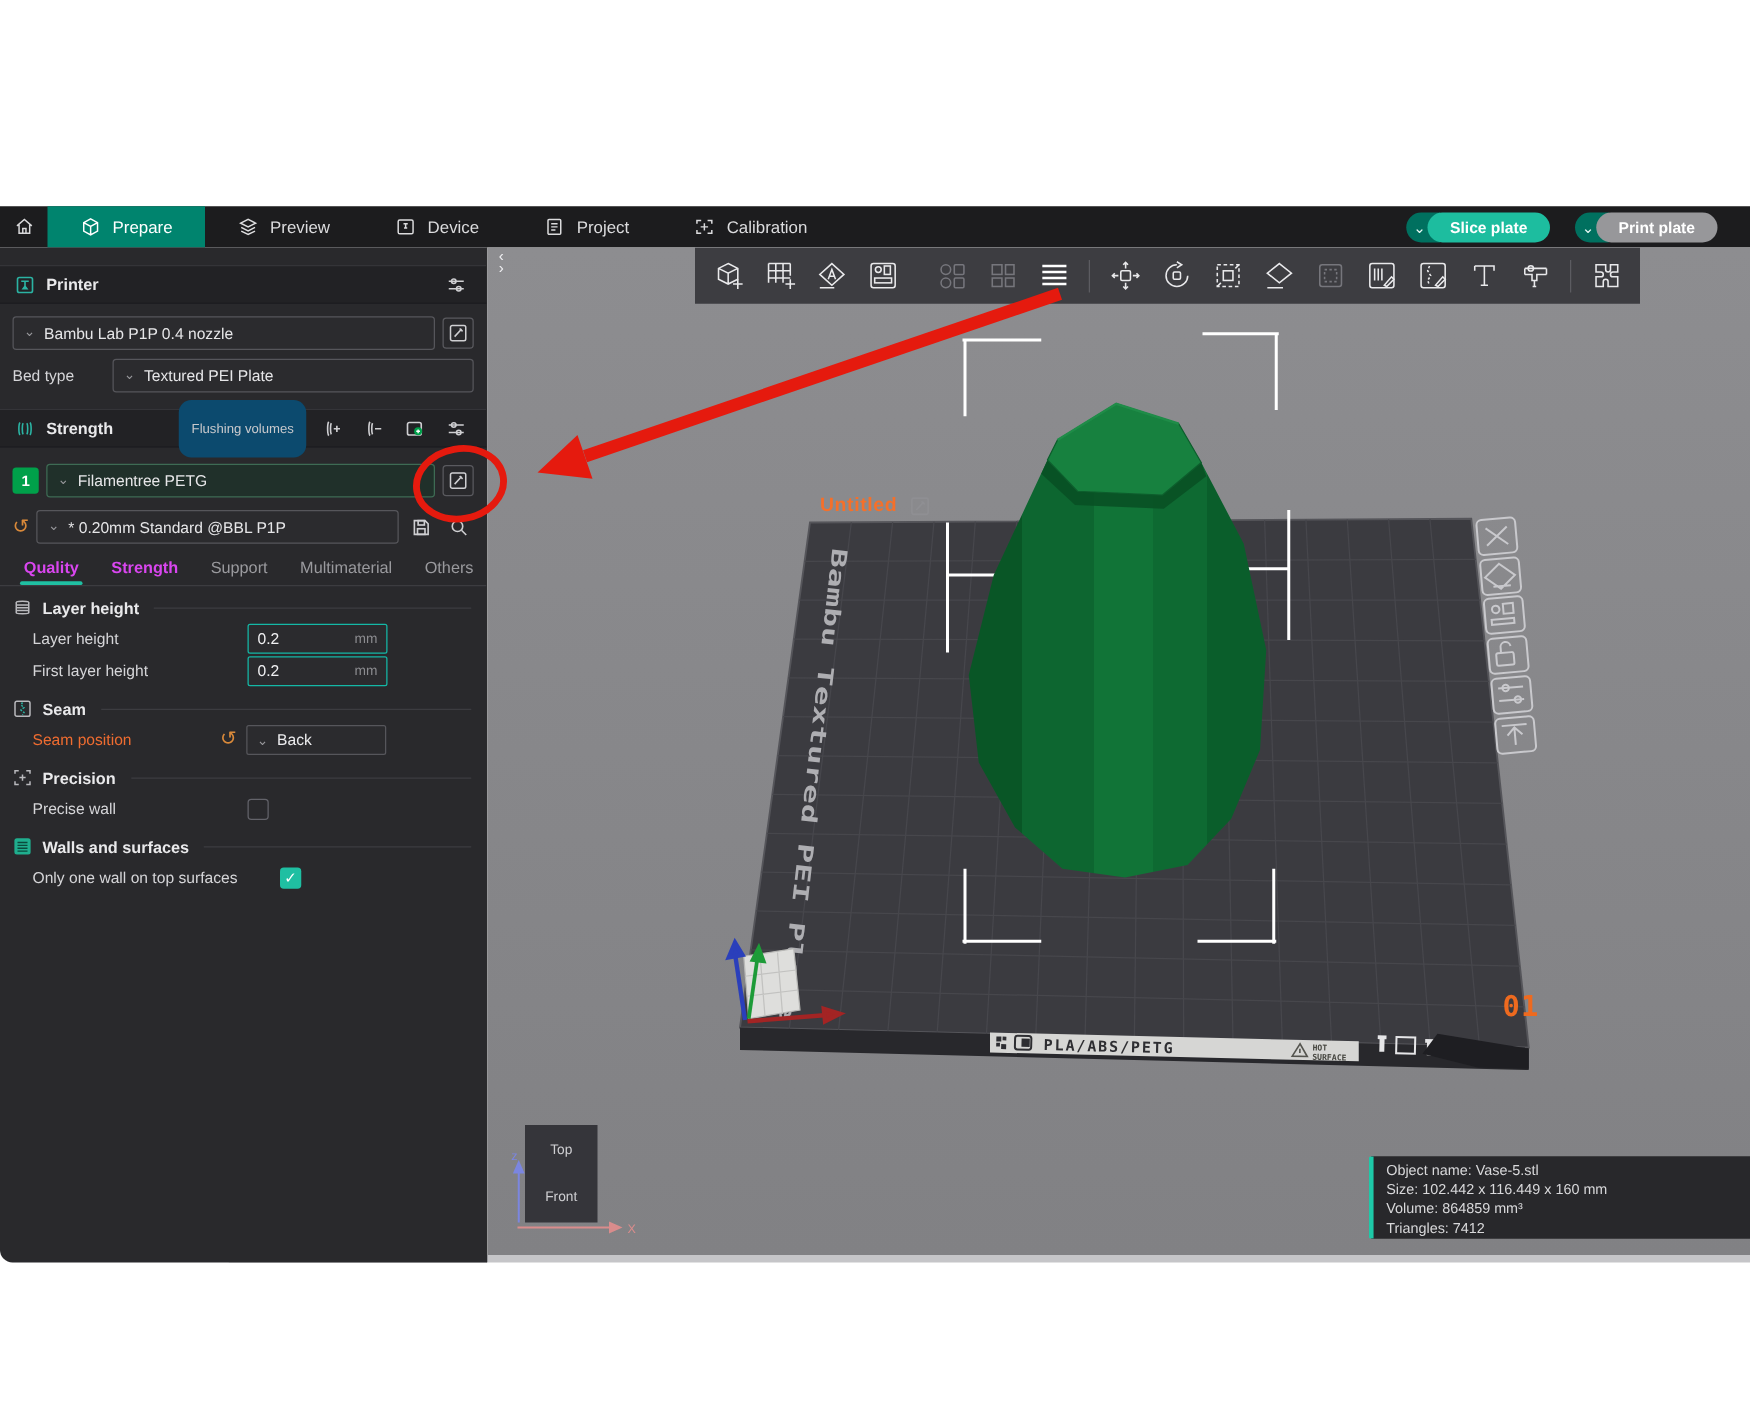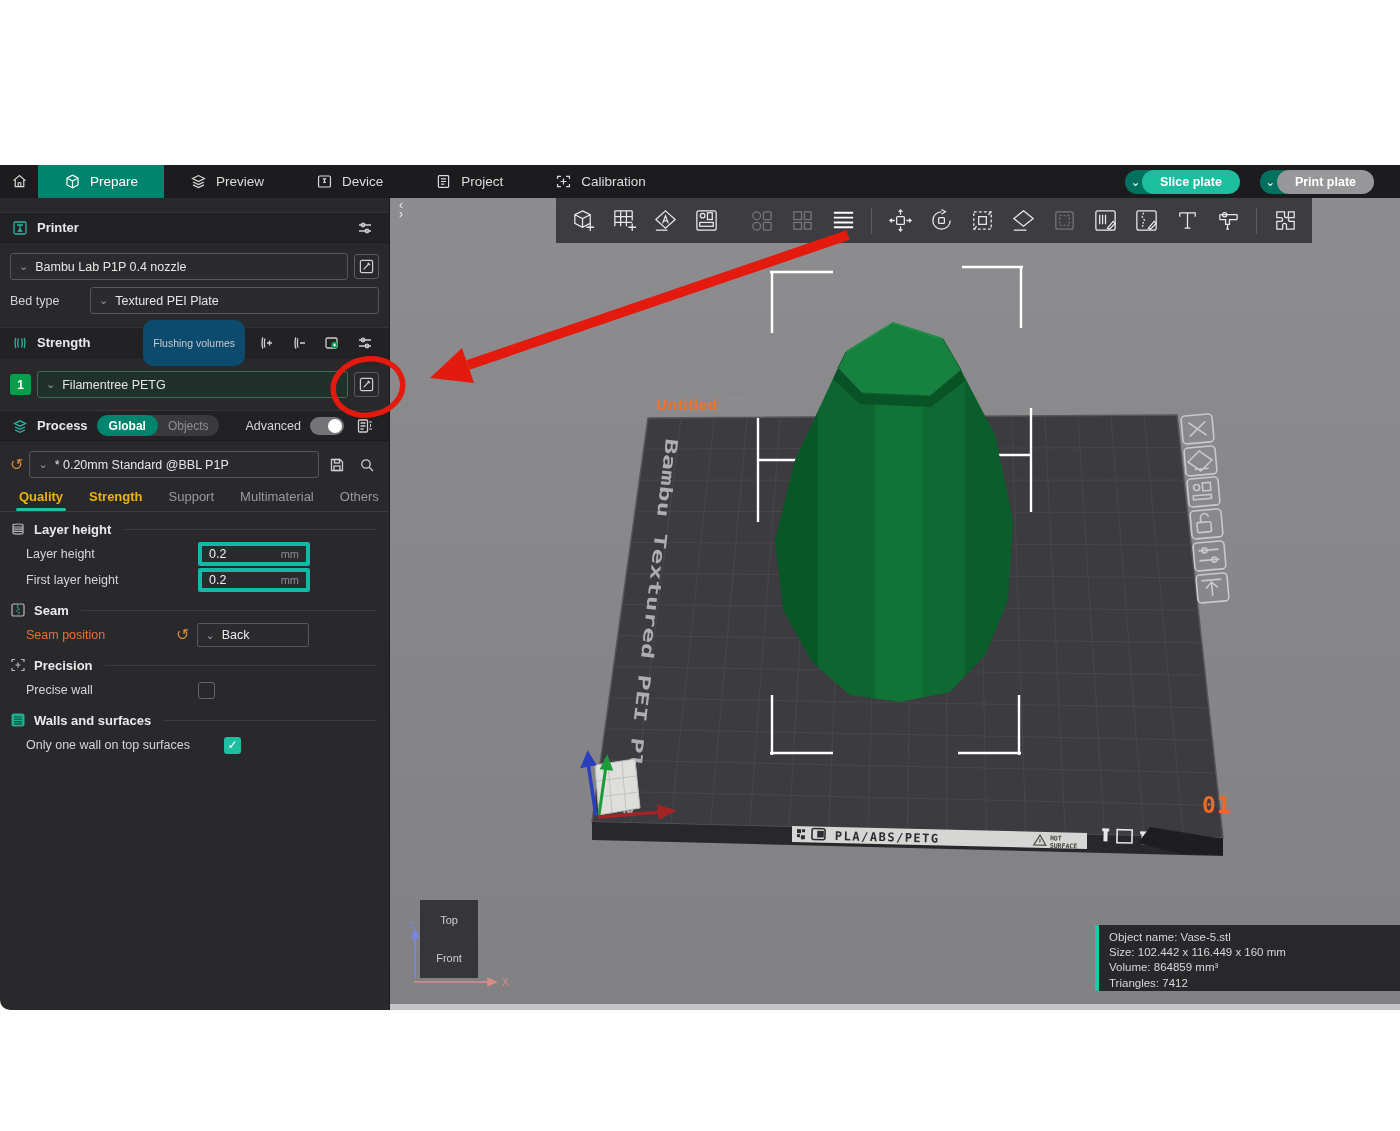--- a/index.html
+++ b/index.html
@@ -37,30 +37,30 @@
   .slot-badge { width:21px; height:21px; background:#00A04A; border-radius:3px; color:#fff; font-size:12px; font-weight:bold; display:flex; align-items:center; justify-content:center; }
   .fil-combo { background:#20302a; border:1px solid #3e6b54; }
   .seg-wrap { background:#3a3a3e; border-radius:11px; display:flex; align-items:center; height:21px; }
   .seg-on { background:#00846e; color:#fff; border-radius:11px; height:21px; padding:0 12px; font-size:12px; font-weight:bold; display:flex; align-items:center; }
   .seg-off { color:#8f8f93; padding:0 10px; font-size:12px; }
   .toggle { width:34px; height:18px; background:#737378; border-radius:9px; position:relative; }
   .toggle .knob { position:absolute; right:2px; top:2px; width:14px; height:14px; border-radius:50%; background:#ffffff; }
   .undo { color:#d9893a; font-size:16px; line-height:1; }
   .ptabs { display:flex; align-items:flex-end; gap:0; padding:10px 6px 0 6px; height:33px; }
   .ptab { padding:0 13px 7px 13px; font-size:13px; color:#9a9a9e; position:relative; }
-  .ptab.mod { color:#eab308; font-weight:bold; }
+  .ptab.mod { color:#d946ef; font-weight:bold; }
   .ptab.active:after { content:""; position:absolute; left:10px; right:10px; bottom:0; height:3px; background:#1fbfa2; border-radius:2px; }
   .ghdr { display:flex; align-items:center; gap:8px; padding:9px 12px 4px 10px; }
   .ghdr .gtitle { font-size:13px; font-weight:bold; color:#e9e9eb; white-space:nowrap; }
   .ghdr .line { flex:1; height:1px; background:#3c3c40; margin-left:4px; }
   .ghdr svg { width:16px; height:16px; }
   .srow { display:flex; align-items:center; padding:4px 12px 4px 26px; height:26px; }
   .srow .lbl { width:172px; font-size:12.5px; color:#d5d5d8; }
   .srow .lbl.mod { color:#ef6c30; }
-  .valbox { width:112px; height:24px; background:#2b2b2e; border:4px solid #14b8a6; border-radius:2px; display:flex; align-items:center; padding:0 7px; }
+  .valbox { width:112px; height:24px; background:#2b2b2e; border:1px solid #14b8a6; border-radius:2px; display:flex; align-items:center; padding:0 7px; }
   .valbox input { flex:1; width:50px; background:transparent; border:none; outline:none; color:#f0f0f2; font-size:12.5px; font-family:"Liberation Sans",sans-serif; }
   .valbox .unit { color:#8c8c90; font-size:11px; }
   .selbox { width:112px; height:24px; background:#2b2b2e; border:1px solid #56565b; border-radius:2px; display:flex; align-items:center; gap:7px; padding:0 7px; color:#ececee; }
   .cbx { width:17px; height:17px; border-radius:3px; border:1.5px solid #63636a; }
   .cbx.checked { border:none; background:#1fbfa2; color:#fff; font-size:12px; display:flex; align-items:center; justify-content:center; }
 
   
   #viewport { position:absolute; left:390px; top:33px; width:1010px; height:806px; background:linear-gradient(#8d8d90,#818184); overflow:hidden; }
   #collapse { position:absolute; left:3px; top:3px; color:#f0f0f2; font-size:12px; line-height:9px; text-align:center; width:16px; }
   #vtoolbar { position:absolute; left:166px; top:0; height:45px; background:#3d3d41; display:flex; align-items:center; padding:0 8px; gap:3px; z-index:3; }
@@ -228,42 +228,20 @@
         <span>Filamentree PETG</span>
       </div>
       <div class="edit-btn">
         <svg viewBox="0 0 16 16">
               <rect x="1.5" y="1.5" width="13" height="13" rx="1.5"></rect>
               <path d="M5 11 L11 4.5 M9.3 4 L11.8 6.5"></path>
             </svg>
       </div>
     </div>
 
-    <div class="strip" style="margin-top:12px;">
-      <svg viewBox="0 0 16 16" style="stroke:#2bb3a3;fill:none;stroke-width:1.3">
-            <path d="M2.5 5.5 L8 2.8 L13.5 5.5 L8 8.2 Z M3 9 L8 11.4 L13 9 M3 12 L8 14.4 L13 12"></path>
-          </svg>
-      <span class="title">Process</span>
-      <div class="seg-wrap">
-        <div class="seg-on">Global</div>
-        <div class="seg-off">Objects</div>
-      </div>
-      <div class="spacer"></div>
-      <span style="font-size:12.5px;">Advanced</span>
-      <div class="toggle">
-            <div class="knob"></div>
-          </div>
-      <div class="icon-btn">
-        <svg viewBox="0 0 16 16">
-              <rect x="1.5" y="2" width="9" height="12" rx="1"></rect>
-              <path d="M3.5 5 H8.5 M3.5 8 H8.5 M3.5 11 H6.5"></path>
-              <path d="M12 4 H15 M12 11 H15 M13.5 6 L13.5 9" style="stroke-width:1"></path>
-            </svg>
-      </div>
-    </div>
 
     <div class="prow" style="margin-top:10px; gap:6px;">
       <span class="undo">↺</span>
       <div class="combo" style="flex:1;">
         <span class="chev">⌄</span>
         <span>* 0.20mm Standard @BBL P1P</span>
       </div>
       <div class="icon-btn">
         <svg viewBox="0 0 16 16">
               <path d="M2.5 2.5 H11 L13.5 5 V13.5 H2.5 Z"></path>

